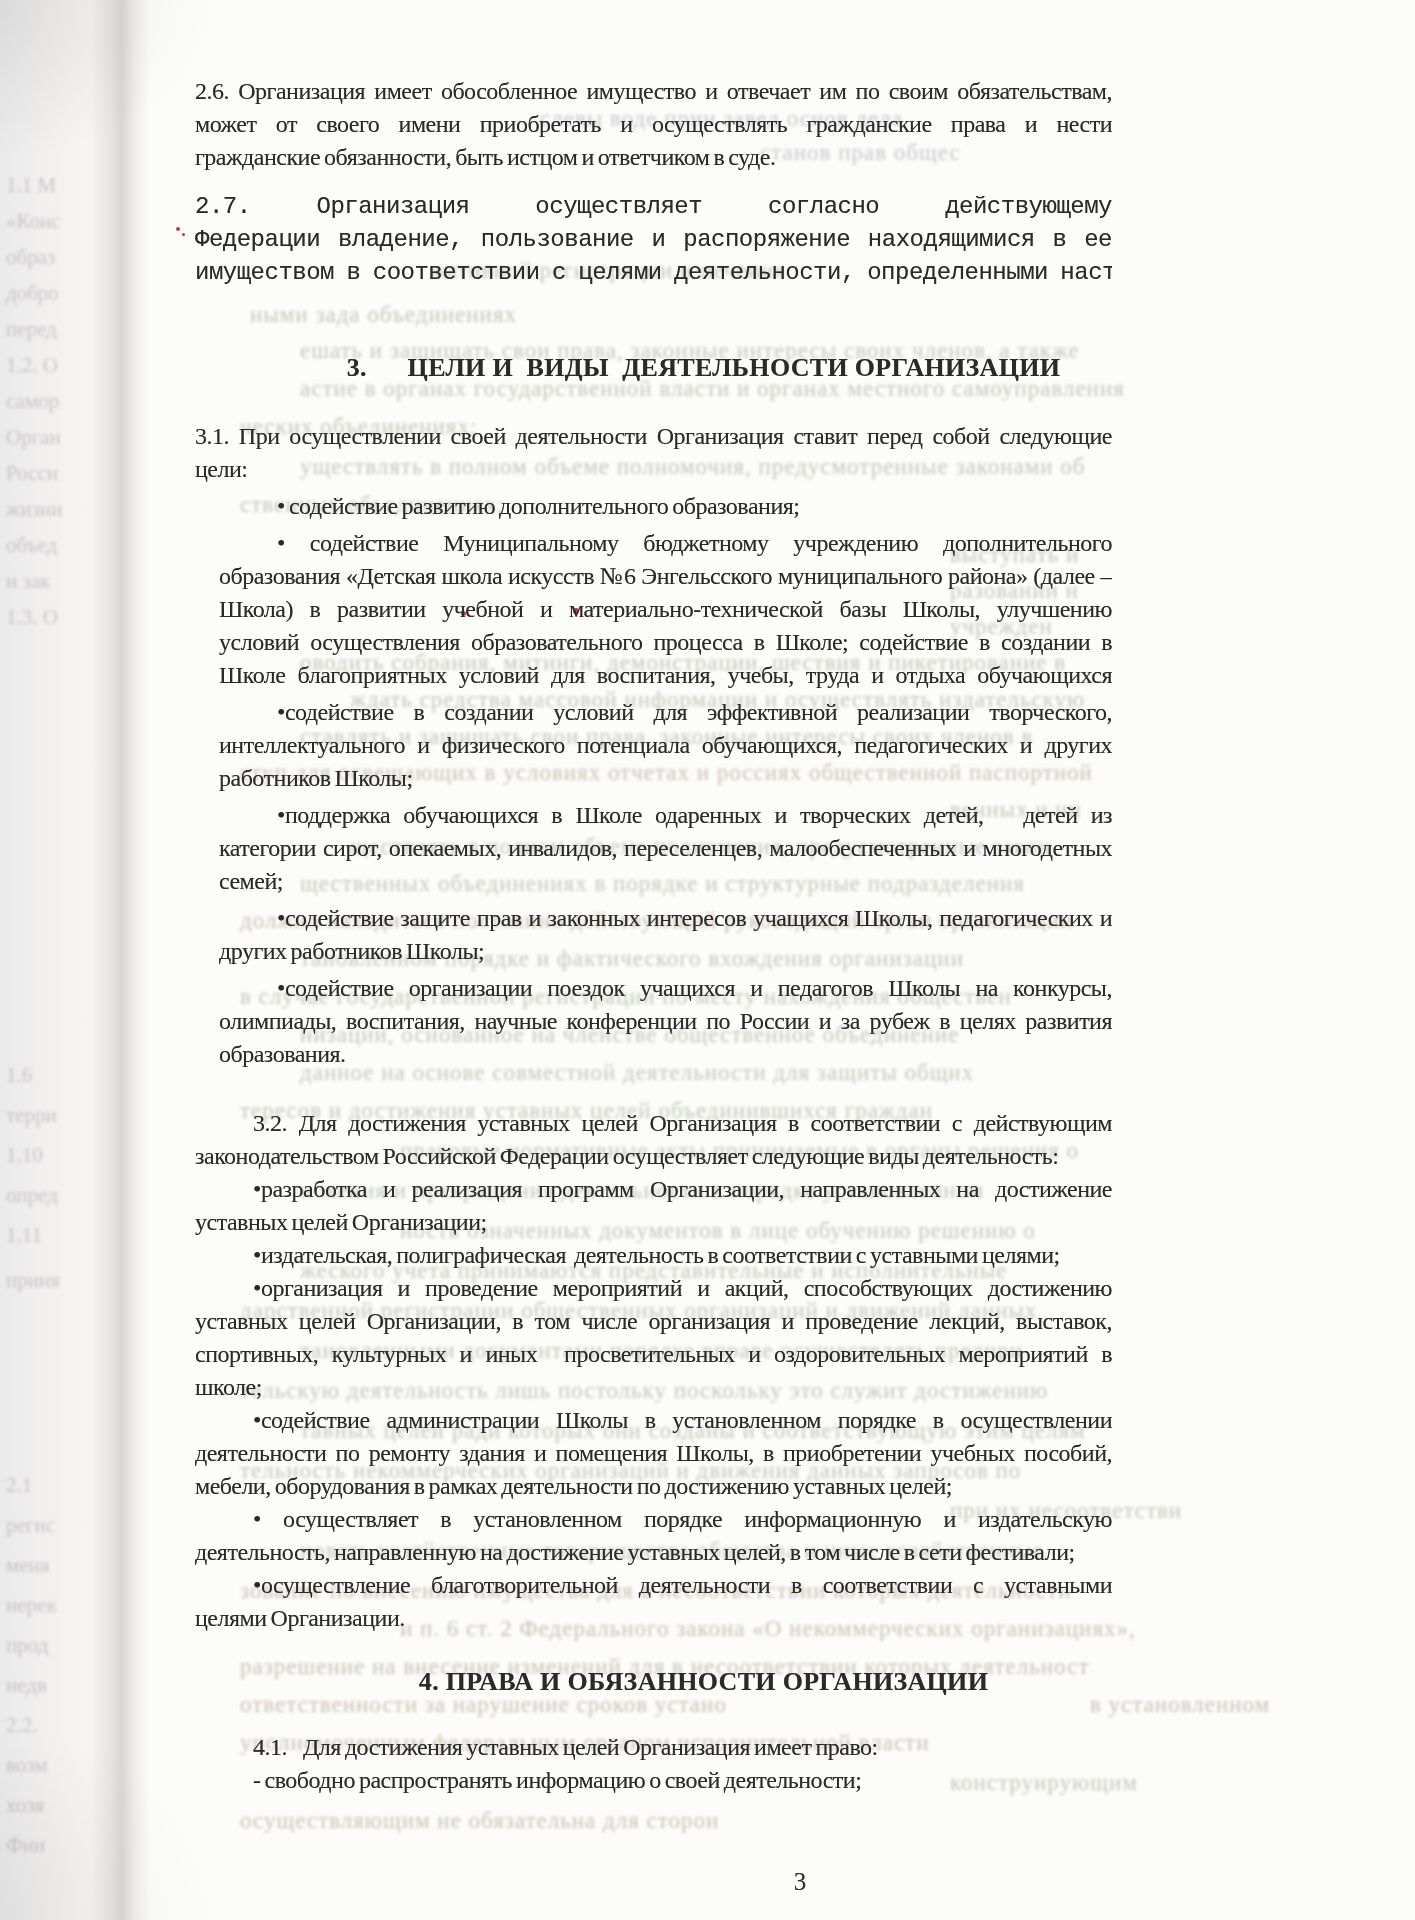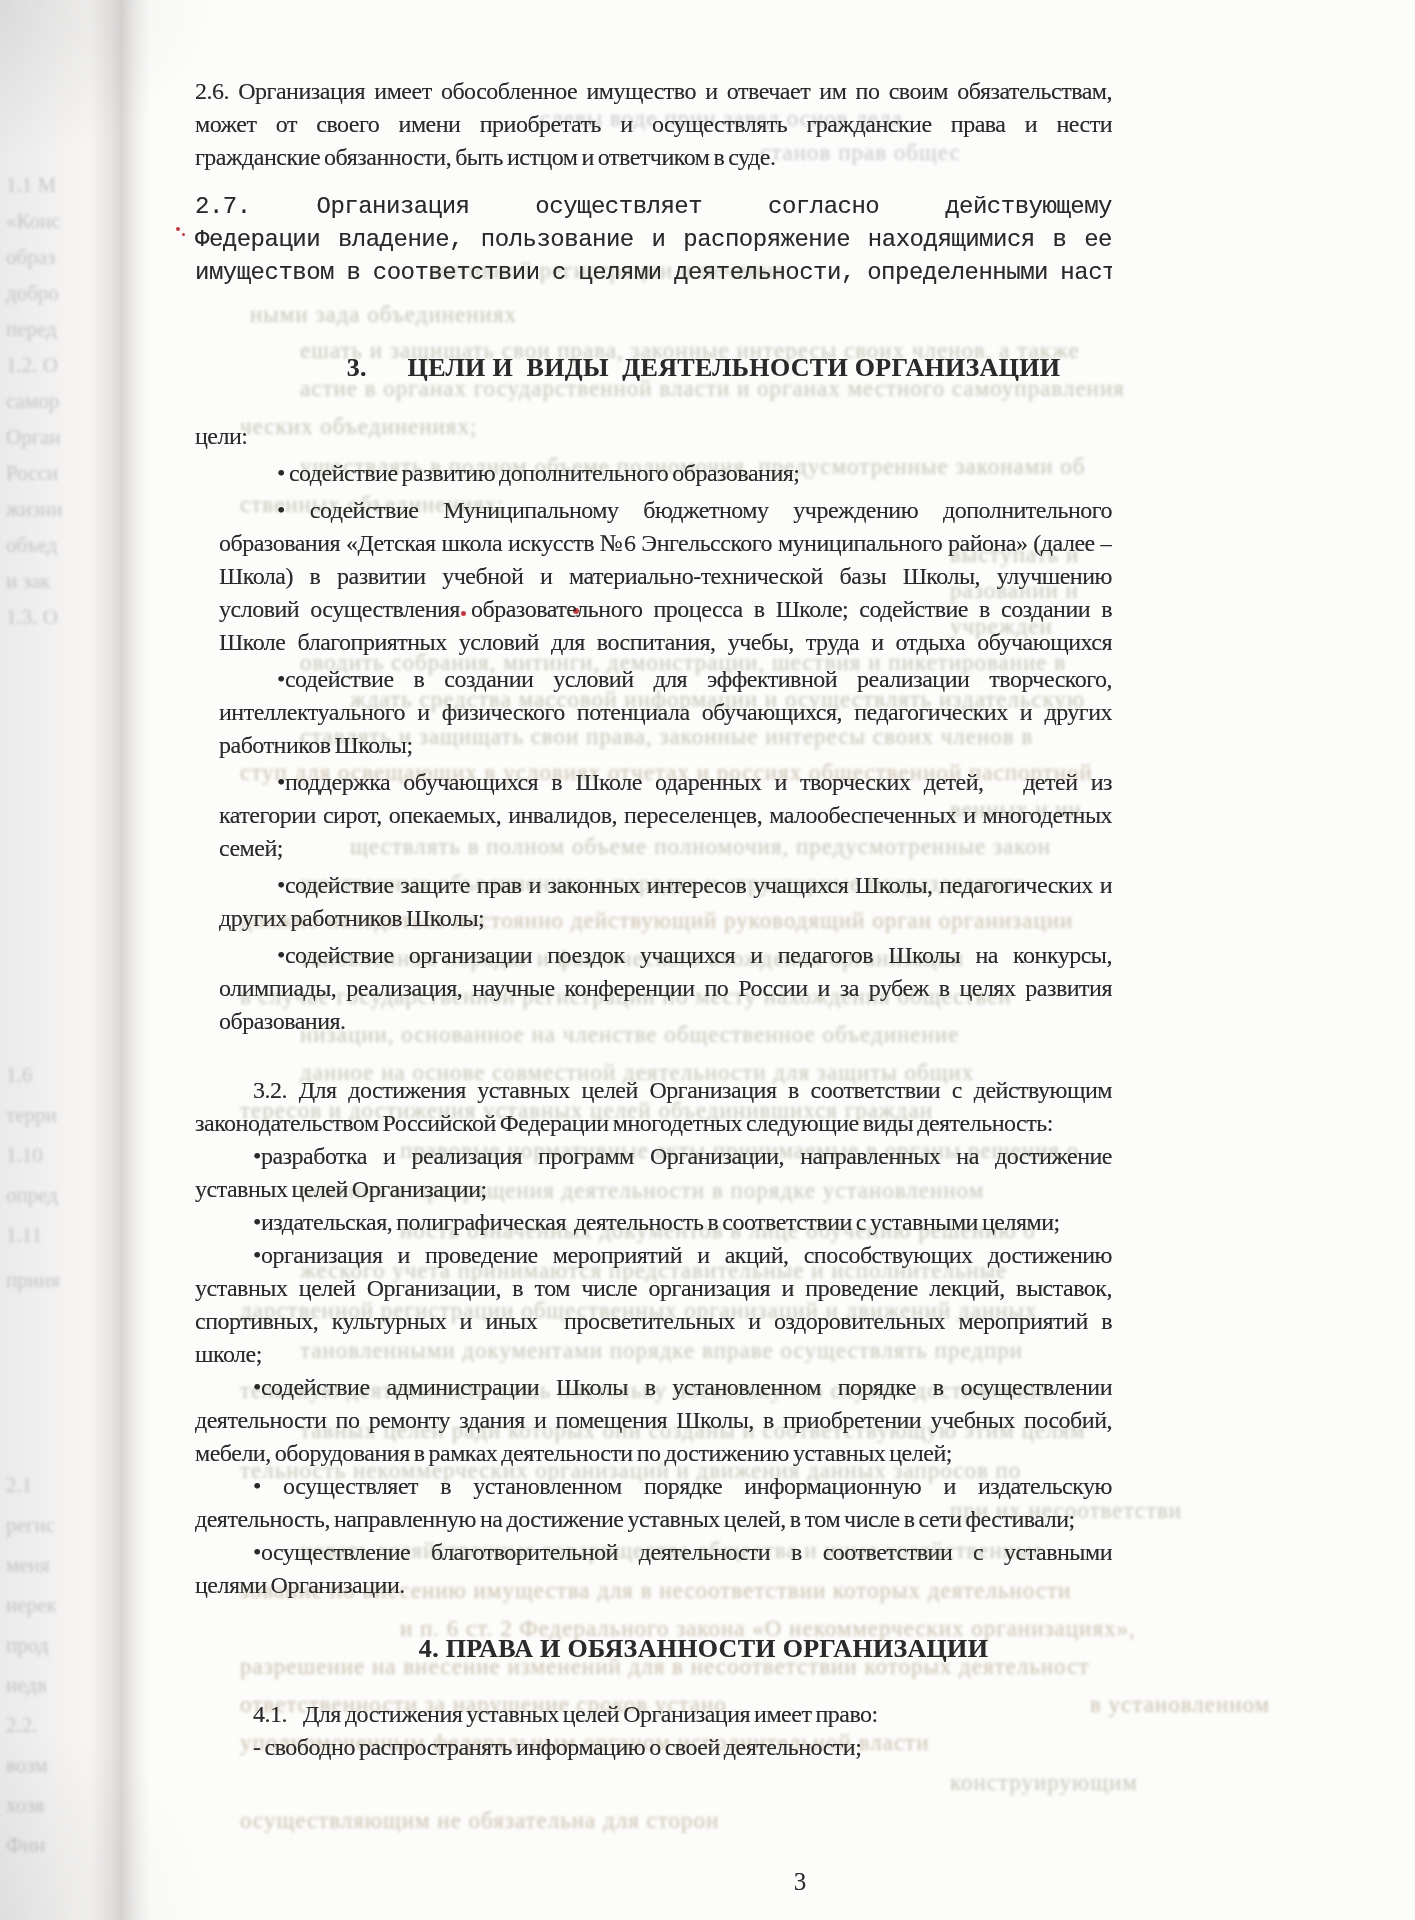--- a/index.html
+++ b/index.html
@@ -169,20 +169,21 @@
       </div>
       <div class="block block-para gap-small">
         <div class="line">2.7. Организация осуществляет согласно действующему законодательству Российской</div>
         <div class="line">Федерации владение, пользование и распоряжение находящимися в ее собственности</div>
         <div class="line last">имуществом в соответствии с целями деятельности, определенными настоящим Уставом.</div>
       </div>
       <div class="block block-heading gap-section">
         <div class="line last">3.&nbsp;&nbsp;&nbsp;&nbsp;&nbsp;&nbsp;ЦЕЛИ И&nbsp; ВИДЫ&nbsp; ДЕЯТЕЛЬНОСТИ ОРГАНИЗАЦИИ</div>
       </div>
       <div class="block block-para gap-line-lg">
+        <div class="line">3.1. При осуществлении своей деятельности Организация ставит перед собой следующие</div>
         <div class="line last">цели:</div>
       </div>
       <div class="block block-bullet gap-bullet">
         <div class="line last indent">• содействие развитию дополнительного образования;</div>
       </div>
       <div class="block block-bullet gap-bullet">
         <div class="line indent">• содействие Муниципальному бюджетному учреждению дополнительного</div>
         <div class="line">образования «Детская школа искусств №6 Энгельсского муниципального района» (далее –</div>
         <div class="line">Школа) в развитии учебной и материально-технической базы Школы, улучшению</div>
         <div class="line">условий осуществления образовательного процесса в Школе; содействие в создании в</div>
@@ -197,26 +198,26 @@
         <div class="line indent">•поддержка обучающихся в Школе одаренных и творческих детей,&nbsp;&nbsp; детей из</div>
         <div class="line">категории сирот, опекаемых, инвалидов, переселенцев, малообеспеченных и многодетных</div>
         <div class="line last">семей;</div>
       </div>
       <div class="block block-bullet gap-bullet">
         <div class="line indent">•содействие защите прав и законных интересов учащихся Школы, педагогических и</div>
         <div class="line last">других работников Школы;</div>
       </div>
       <div class="block block-bullet gap-bullet">
         <div class="line indent">•содействие организации поездок учащихся и педагогов Школы на конкурсы,</div>
-        <div class="line">олимпиады, реализация, научные конференции по России и за рубеж в целях развития</div>
+        <div class="line">олимпиады, воспитания, научные конференции по России и за рубеж в целях развития</div>
         <div class="line last">образования.</div>
       </div>
       <div class="block block-para gap-line-lg">
         <div class="line indent">3.2. Для достижения уставных целей Организация в соответствии с действующим</div>
-        <div class="line last">законодательством Российской Федерации многодетных следующие виды деятельность:</div>
+        <div class="line last">законодательством Российской Федерации осуществляет следующие виды деятельность:</div>
       </div>
       <div class="block block-bullet gap-none">
         <div class="line indent">•разработка и реализация программ Организации, направленных на достижение</div>
         <div class="line last">уставных целей Организации;</div>
       </div>
       <div class="block block-bullet gap-none">
         <div class="line last indent">•издательская, полиграфическая&nbsp; деятельность в соответствии с уставными целями;</div>
       </div>
       <div class="block block-bullet gap-none">
         <div class="line indent">•организация и проведение мероприятий и акций, способствующих достижению</div>

